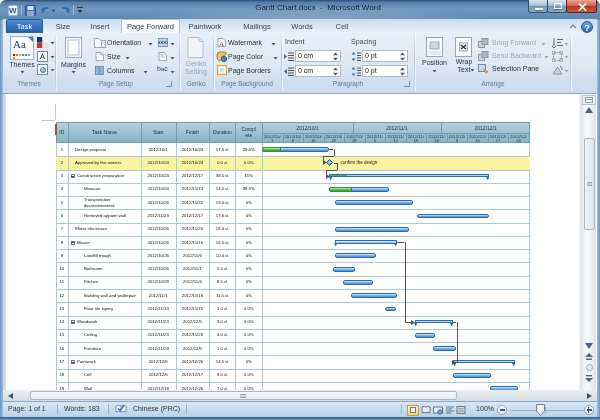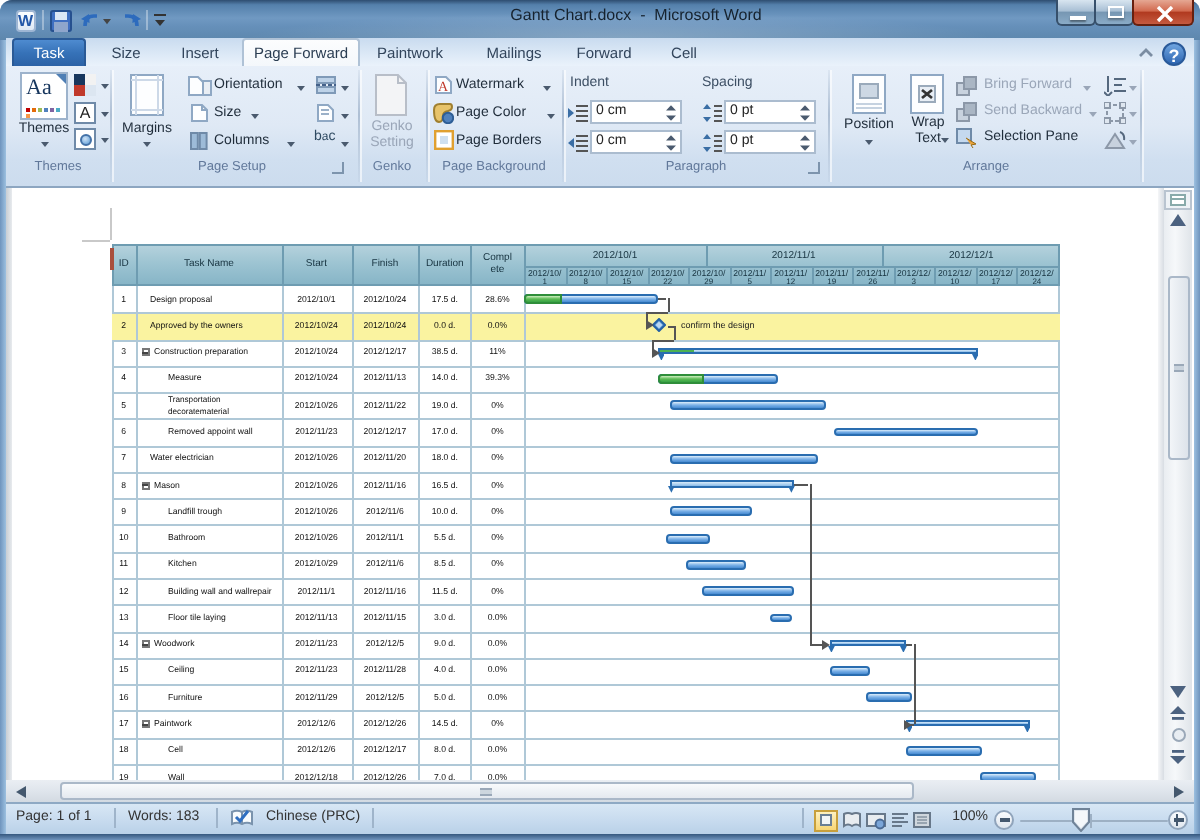--- a/index.html
+++ b/index.html
@@ -47,21 +47,21 @@
 <div style="position:absolute;left:3px;top:19px;width:594px;height:14px;background:linear-gradient(180deg,#c9dbef 0%,#dbe8f6 55%,#eaf2fb 100%);"></div>
 <svg style="position:absolute;left:569px;top:24px" width="8" height="5" viewBox="0 0 8 5">
 <path d="M1 4 L4 1 L7 4" fill="none" stroke="#7b8da2" stroke-width="1.4"></path>
     </svg>
 <div style="position:absolute;left:581px;top:21px;width:12px;height:12px;background:linear-gradient(180deg,#6fa5e0,#2e66b2);border:1px solid #2a5a9a;border-radius:50%;color:#fff;font-size:9px;font-weight:bold;text-align:center;line-height:12px;">?</div>
 <div style="position:absolute;left:6px;top:19px;width:37px;height:14px;background:linear-gradient(180deg,#4e8bd0 0%,#3672b8 50%,#2c62a6 100%);border:1px solid #2a5a96;border-bottom:none;border-radius:2px 2px 0 0;color:#fff;font-size:7.5px;text-align:center;line-height:14px;">Task</div>
 <div style="position:absolute;left:38px;top:20px;width:50px;height:13px;text-align:center;font-size:7.5px;color:#32455c;line-height:13px;">Size</div>
 <div style="position:absolute;left:75px;top:20px;width:50px;height:13px;text-align:center;font-size:7.5px;color:#32455c;line-height:13px;">Insert</div>
 <div style="position:absolute;left:180px;top:20px;width:50px;height:13px;text-align:center;font-size:7.5px;color:#32455c;line-height:13px;">Paintwork</div>
 <div style="position:absolute;left:232px;top:20px;width:50px;height:13px;text-align:center;font-size:7.5px;color:#32455c;line-height:13px;">Mailings</div>
-<div style="position:absolute;left:277px;top:20px;width:50px;height:13px;text-align:center;font-size:7.5px;color:#32455c;line-height:13px;">Forward</div>
+<div style="position:absolute;left:277px;top:20px;width:50px;height:13px;text-align:center;font-size:7.5px;color:#32455c;line-height:13px;">Words</div>
 <div style="position:absolute;left:317px;top:20px;width:50px;height:13px;text-align:center;font-size:7.5px;color:#32455c;line-height:13px;">Cell</div>
 <div style="position:absolute;left:121px;top:19px;width:59px;height:15px;background:linear-gradient(180deg,#fcfdfe,#f3f7fb);border:1px solid #afc2d6;border-bottom:none;border-radius:2px 2px 0 0;text-align:center;font-size:7.5px;color:#2a3d52;line-height:14px;">Page Forward</div>
 <div style="position:absolute;left:3px;top:33px;width:594px;height:61px;background:linear-gradient(180deg,#e7eff9 0%,#dfe9f5 50%,#d0dff0 78%,#ccdcee 100%);border-bottom:1px solid #8da6c1;"></div>
 <div style="position:absolute;left:55px;top:35px;width:1px;height:56px;background:linear-gradient(180deg,rgba(160,178,200,.15),#aebfd4 40%,rgba(160,178,200,.1));"></div>
 <div style="position:absolute;left:56px;top:35px;width:1px;height:56px;background:rgba(255,255,255,.6);"></div>
 <div style="position:absolute;left:179px;top:35px;width:1px;height:56px;background:linear-gradient(180deg,rgba(160,178,200,.15),#aebfd4 40%,rgba(160,178,200,.1));"></div>
 <div style="position:absolute;left:180px;top:35px;width:1px;height:56px;background:rgba(255,255,255,.6);"></div>
 <div style="position:absolute;left:213px;top:35px;width:1px;height:56px;background:linear-gradient(180deg,rgba(160,178,200,.15),#aebfd4 40%,rgba(160,178,200,.1));"></div>
 <div style="position:absolute;left:214px;top:35px;width:1px;height:56px;background:rgba(255,255,255,.6);"></div>
 <div style="position:absolute;left:281px;top:35px;width:1px;height:56px;background:linear-gradient(180deg,rgba(160,178,200,.15),#aebfd4 40%,rgba(160,178,200,.1));"></div>

